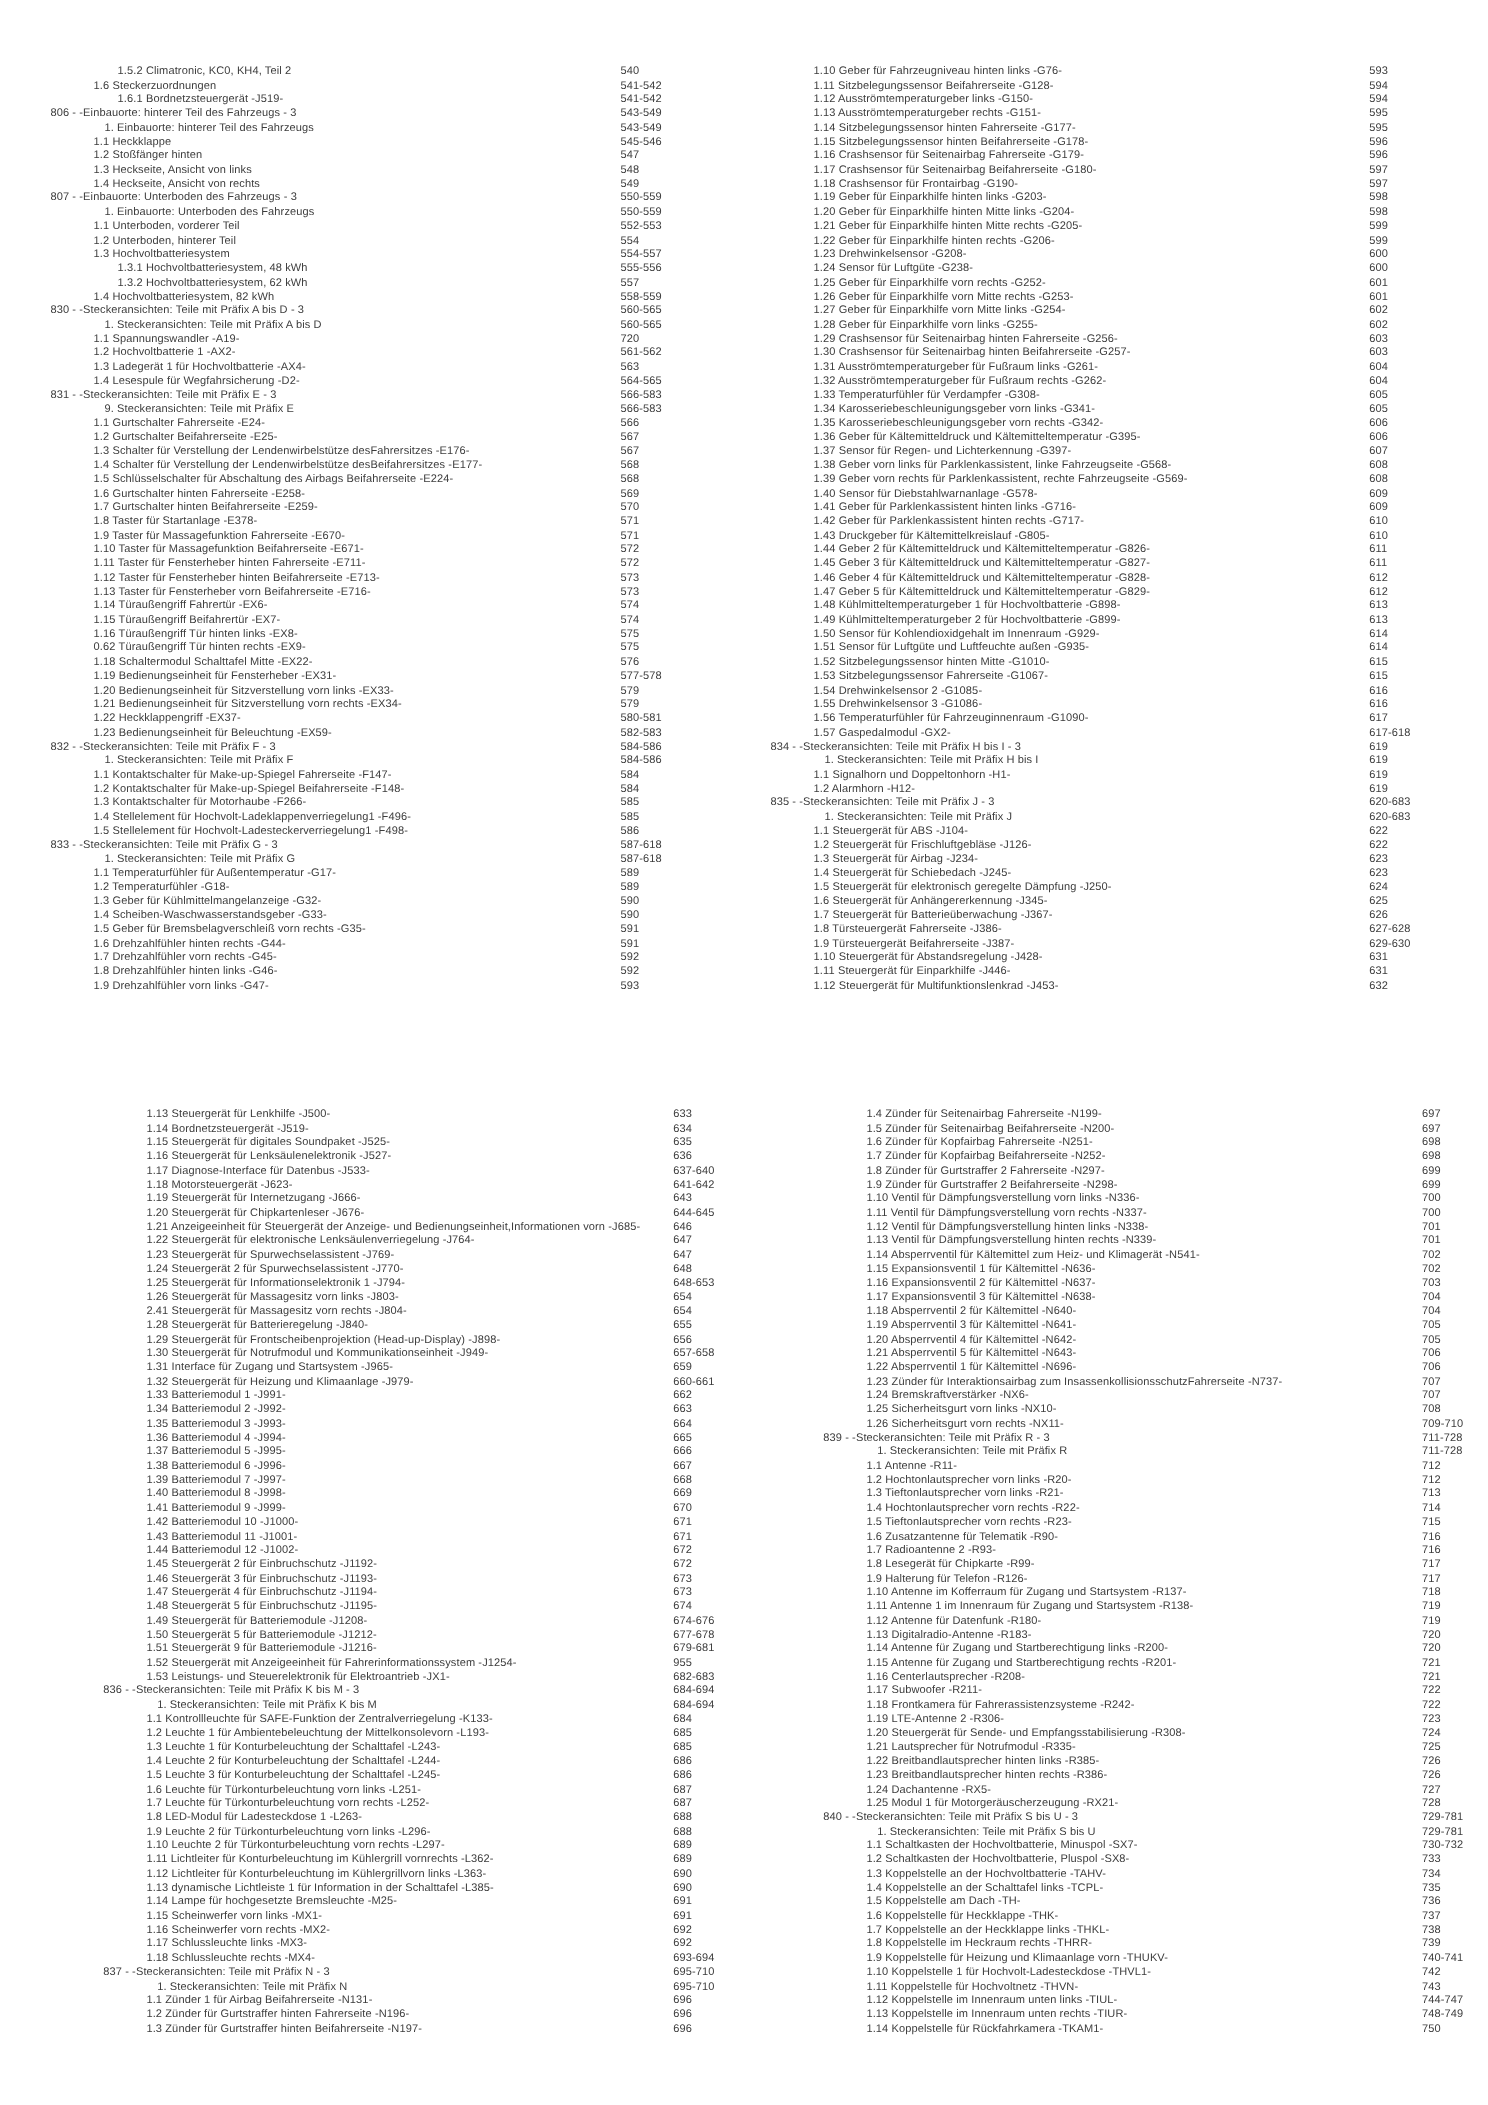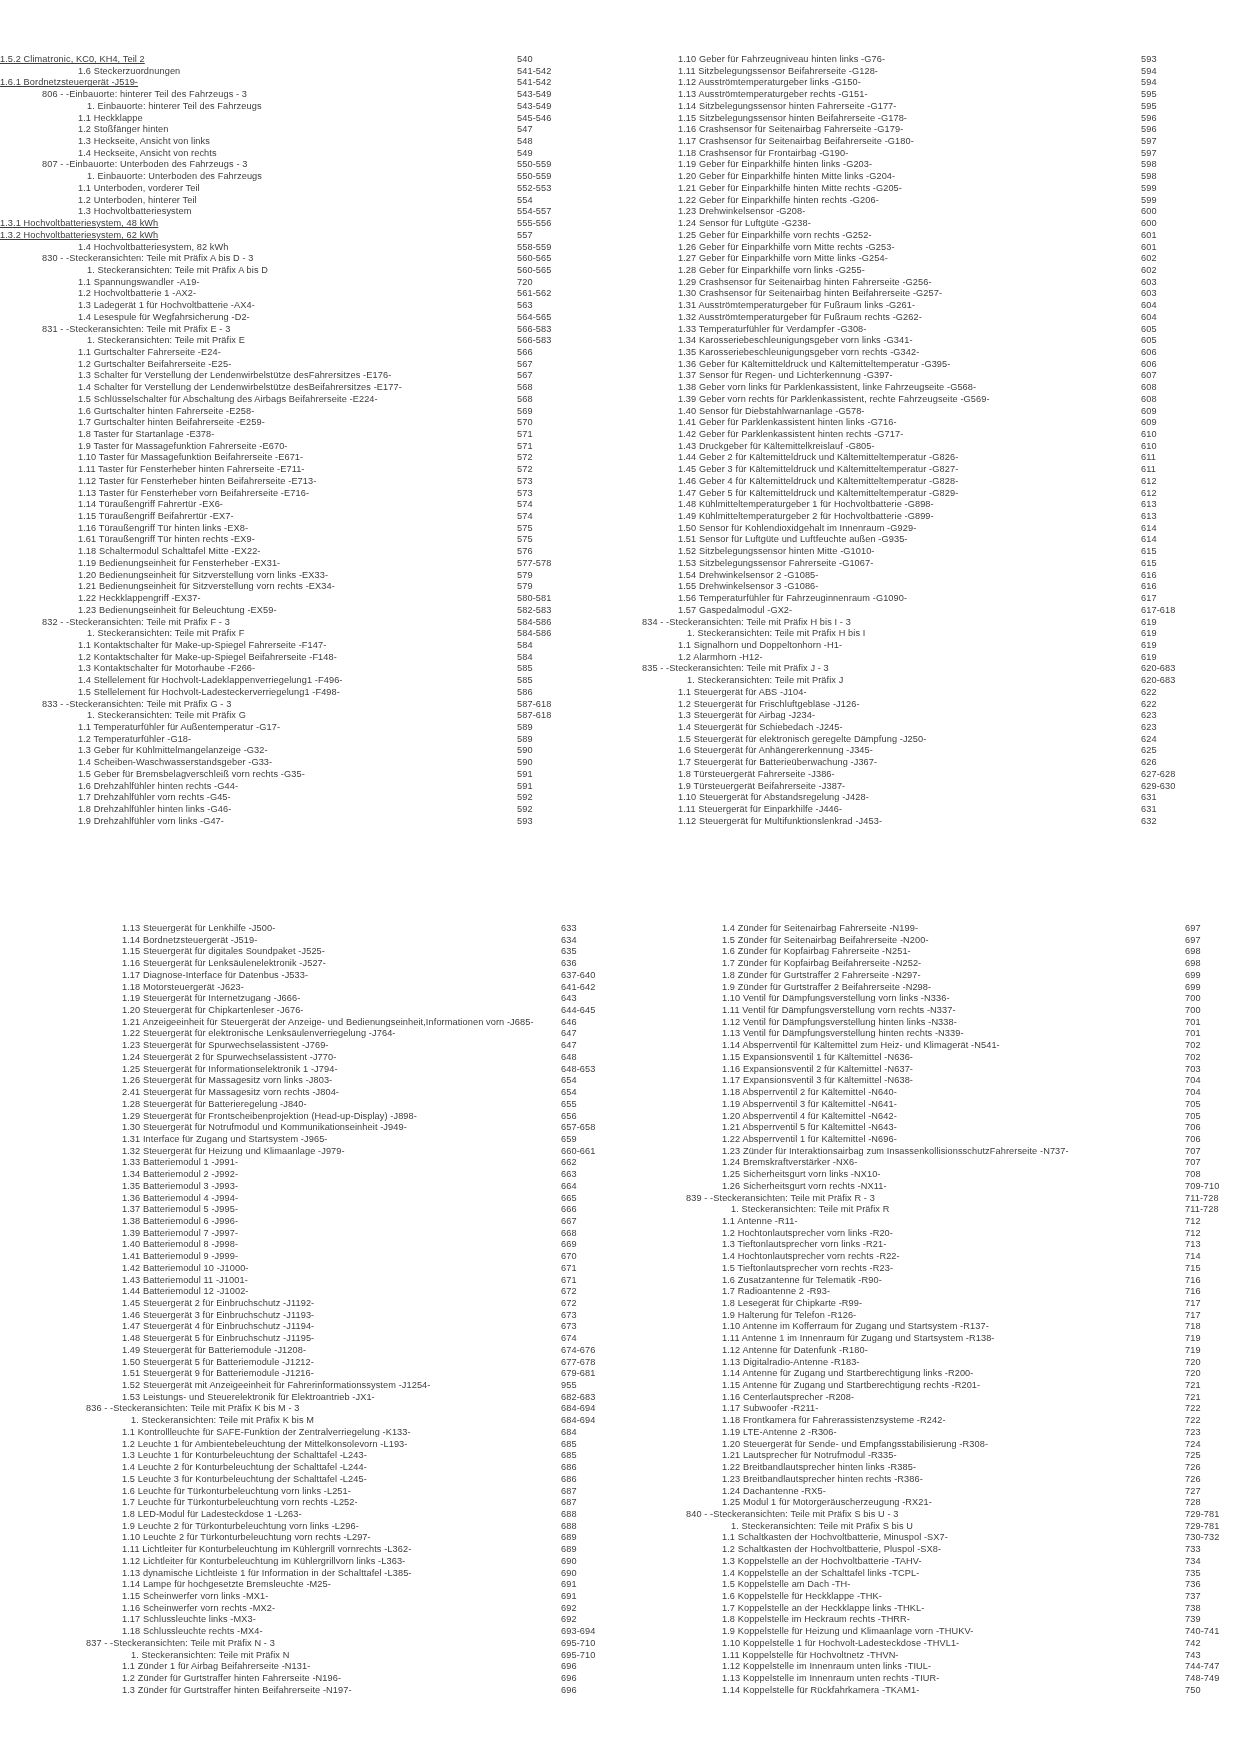--- a/index.html
+++ b/index.html
@@ -21,21 +21,21 @@
     height:11.72px;
     line-height:11.72px;
     white-space:nowrap;
     font-size:9.2px;
     color:#3c3c3c;
     letter-spacing:0.1px;
   }
   .row.ind0{padding-left:42px;}
   .row.ind1{padding-left:87px;}
   .row.ind2{padding-left:78px;}
-  .row.ind3{text-decoration:underline;}
+  .row.ind3{padding-left:98px;}
   .pg{position:absolute;top:0;}
   .col-left .pg{left:517px;}
   .col-right .pg{left:541px;}
 </style>
 </head>
 <body>
 
 <div class="page">
 
   <div class="col col-left sec-top">
@@ -130,21 +130,21 @@
       </div>
       <div class="row ind2">
         <span class="txt">1.4 Lesespule für Wegfahrsicherung -D2-</span>
         <span class="pg">564-565</span>
       </div>
       <div class="row ind0">
         <span class="txt">831 - -Steckeransichten: Teile mit Präfix E - 3</span>
         <span class="pg">566-583</span>
       </div>
       <div class="row ind1">
-        <span class="txt">1. Steckeransichten: Teile mit Präfix E</span>
+        <span class="txt">9. Steckeransichten: Teile mit Präfix E</span>
         <span class="pg">566-583</span>
       </div>
       <div class="row ind2">
         <span class="txt">1.1 Gurtschalter Fahrerseite -E24-</span>
         <span class="pg">566</span>
       </div>
       <div class="row ind2">
         <span class="txt">1.2 Gurtschalter Beifahrerseite -E25-</span>
         <span class="pg">567</span>
       </div>
@@ -198,21 +198,21 @@
       </div>
       <div class="row ind2">
         <span class="txt">1.15 Türaußengriff Beifahrertür -EX7-</span>
         <span class="pg">574</span>
       </div>
       <div class="row ind2">
         <span class="txt">1.16 Türaußengriff Tür hinten links -EX8-</span>
         <span class="pg">575</span>
       </div>
       <div class="row ind2">
-        <span class="txt">1.61 Türaußengriff Tür hinten rechts -EX9-</span>
+        <span class="txt">0.62 Türaußengriff Tür hinten rechts -EX9-</span>
         <span class="pg">575</span>
       </div>
       <div class="row ind2">
         <span class="txt">1.18 Schaltermodul Schalttafel Mitte -EX22-</span>
         <span class="pg">576</span>
       </div>
       <div class="row ind2">
         <span class="txt">1.19 Bedienungseinheit für Fensterheber -EX31-</span>
         <span class="pg">577-578</span>
       </div>

